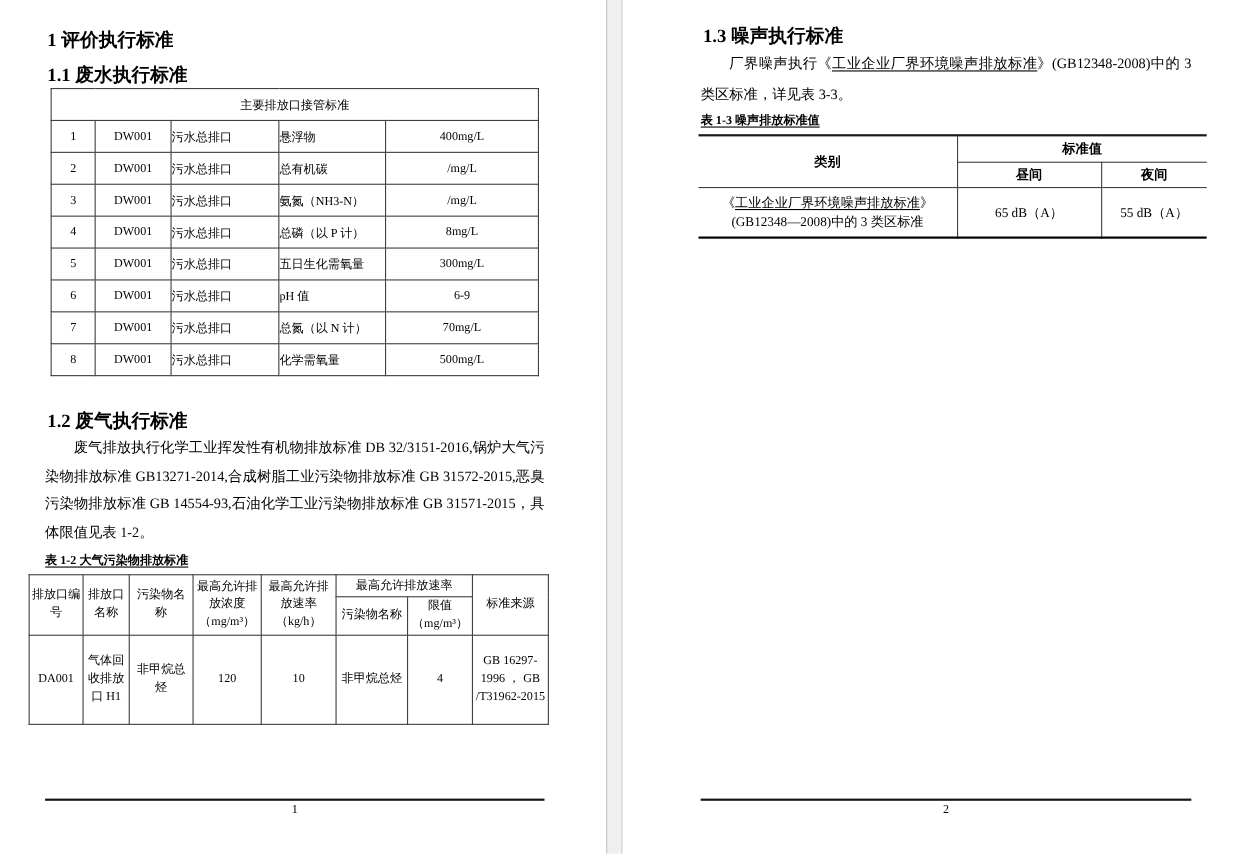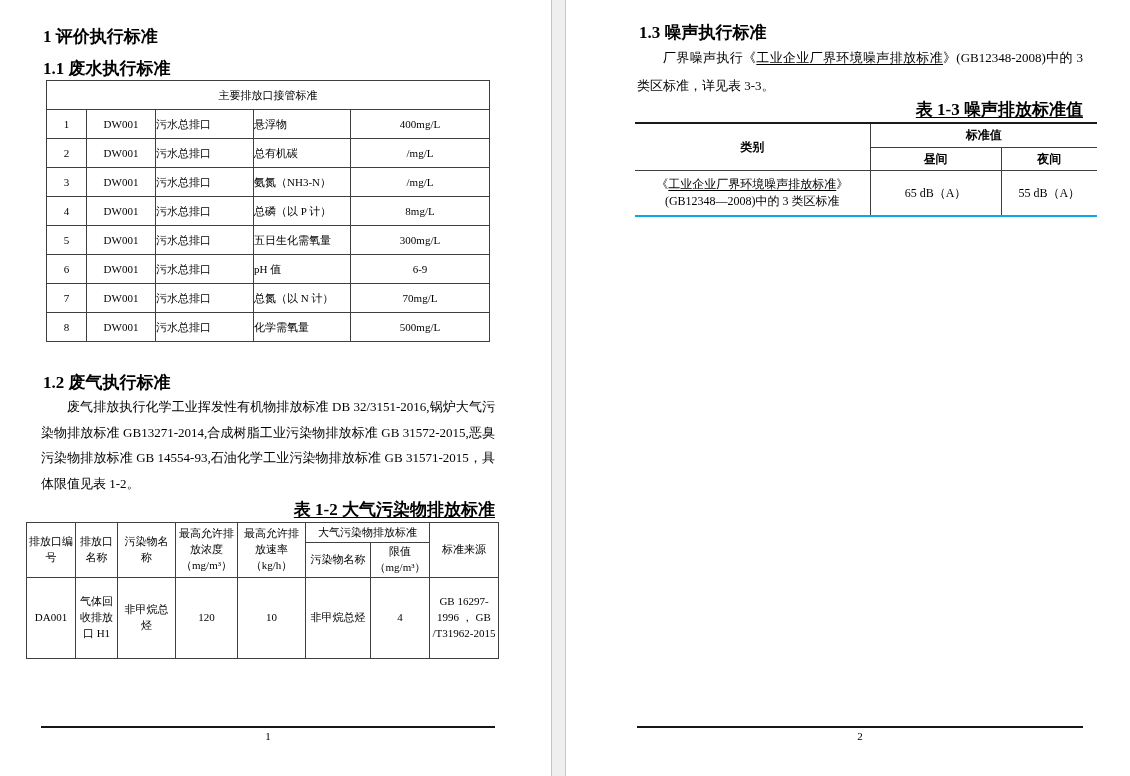--- a/index.html
+++ b/index.html
@@ -10,38 +10,38 @@
   .page{position:absolute;top:0;height:776px;background:#fff;}
   .page-left{left:13px;width:510px;}
   .page-right{left:566px;width:564px;}
   .page-gap{position:absolute;top:0;left:551px;width:15px;height:776px;background:#efefef;
     border-left:1px solid #c6c6c6;border-right:1px solid #c6c6c6;box-sizing:border-box;}
   .content-l{padding:26px 0 0 28px;width:454px;}
   .content-r{padding:24px 0 0 71px;width:446px;}
   .h1{font-size:17px;font-weight:bold;line-height:22px;margin:0 0 12px 2px;}
   .h2{font-size:17px;font-weight:bold;line-height:18px;margin:0 0 2px 2px;}
   .para{font-size:13px;line-height:26px;text-align:justify;text-indent:2em;margin:0;}
-  .tbl-caption{font-size:17px;font-weight:bold;text-align:right;line-height:16px;margin:4px 0 4px 0;}
+  .tbl-caption{font-size:11px;font-weight:bold;text-align:left;line-height:16px;margin:4px 0 4px 0;}
   .tbl-caption span{text-decoration:underline;text-underline-offset:2px;}
   table{border-collapse:collapse;table-layout:fixed;}
   td{border:1px solid #3f3f3f;overflow:hidden;}
   
   .t31{margin-left:5px;width:443px;font-size:11px;}
   .t31 td{height:28px;padding:0 2px;}
   .t31 .hdr{text-align:center;}
   .t31 .c{text-align:center;}
   .t31 .l{text-align:left;padding-left:0;}
   
   .t12{margin-left:-15px;width:472px;font-size:11px;line-height:1.45;}
   .t12 td{text-align:center;vertical-align:middle;padding:1px 2px;}
   .t12 .grp{height:20px;}
   .t12 .sub td{height:32px;}
   .t12 .body td{height:78px;}
   
-  .t13{margin-left:-2px;width:462px;font-size:12px;border-top:2px solid #1a1a1a;border-bottom:2px solid #0ea5e9;}
+  .t13{margin-left:-2px;width:462px;font-size:12px;border-top:2px solid #1a1a1a;border-bottom:2px solid #000000;}
   .t13 td{text-align:center;vertical-align:middle;padding:1px 2px;}
   .t13 td:first-child{border-left:none;}
   .t13 td:last-child{border-right:none;}
   .t13 .r1 td{height:21px;}
   .t13 .r2 td{height:20px;}
   .t13 .body td{height:42px;}
   .u{text-decoration:underline;text-underline-offset:2px;}
   .footer{position:absolute;top:726px;border-top:2px solid #161616;text-align:center;
     font-size:11px;padding-top:2px;line-height:13px;}
   .footer-l{left:28px;width:454px;}
@@ -148,21 +148,21 @@
           <col style="width:59px">
           <col style="width:69px">
         </colgroup>
       <tbody>
           <tr class="grp">
         <td rowspan="2">排放口编号</td>
         <td rowspan="2">排放口名称</td>
         <td rowspan="2">污染物名称</td>
         <td rowspan="2">最高允许排放浓度（mg/m³）</td>
         <td rowspan="2">最高允许排放速率（kg/h）</td>
-        <td colspan="2">大气污染物排放标准</td>
+        <td colspan="2">最高允许排放速率</td>
         <td rowspan="2">标准来源</td>
       </tr>
       <tr class="sub">
         <td>污染物名称</td>
         <td>限值（mg/m³）</td>
       </tr>
       <tr class="body">
         <td>DA001</td>
         <td>气体回收排放口 H1</td>
         <td>非甲烷总烃</td>

